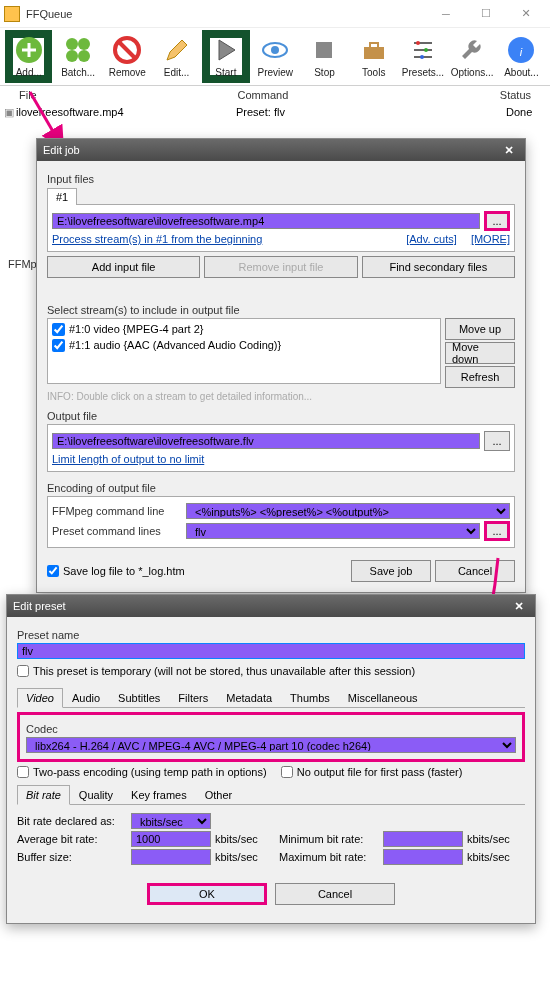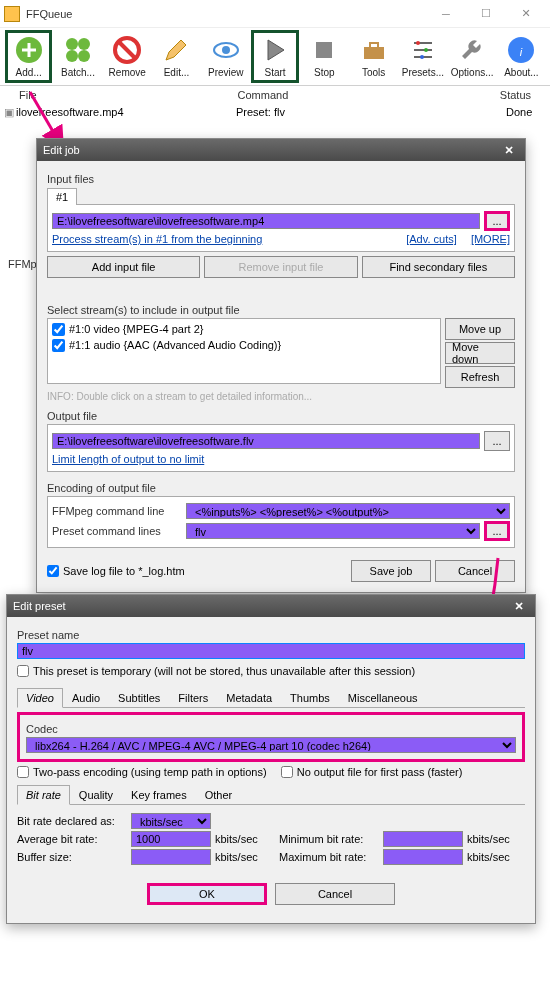--- a/index.html
+++ b/index.html
@@ -3,21 +3,21 @@
 <meta charset="utf-8">
 <style>
 * { box-sizing: border-box; margin: 0; padding: 0; font-family: "Segoe UI", Tahoma, sans-serif; font-size: 11px; }
 body { background: #fff; width: 550px; height: 984px; position: relative; overflow: hidden; }
 .titlebar { height: 28px; background: #fff; display: flex; align-items: center; padding: 0 4px; border-bottom: 1px solid #eee; }
 .titlebar .icon { width: 16px; height: 16px; background: #ffc34d; border: 1px solid #b8860b; margin-right: 6px; }
 .titlebar .title { flex: 1; color: #333; }
 .titlebar .wbtn { width: 40px; height: 24px; display: flex; align-items: center; justify-content: center; color: #888; }
 .toolbar { height: 58px; display: flex; padding: 2px 4px; border-bottom: 1px solid #d0d0d0; }
 .tbtn { width: 48px; display: flex; flex-direction: column; align-items: center; justify-content: center; border: 1px solid transparent; margin: 0 1px; padding: 2px 0; }
-.tbtn.hl { border: 3px solid #14532d; }
+.tbtn.hl { border: 8px solid #14532d; }
 .tbtn .ticon { width: 30px; height: 30px; display: flex; align-items: center; justify-content: center; }
 .tbtn .tlabel { font-size: 10px; color: #222; margin-top: 2px; }
 .headers { display: flex; padding: 0 19px; height: 18px; align-items: center; }
 .headers span { color: #333; }
 .filelist { padding: 2px 4px; display: flex; }
 .filelist .fname { width: 220px; }
 .editjob { position: absolute; left: 36px; top: 138px; width: 490px; background: #f0f0f0; border: 1px solid #888; box-shadow: 0 4px 12px rgba(0,0,0,0.3); }
 .dlgtitle { height: 22px; background: linear-gradient(#6a6a6a,#4a4a4a); color: #fff; display: flex; align-items: center; padding: 0 6px; }
 .dlgtitle .t { flex: 1; }
 .dlgtitle .x { width: 20px; text-align: center; cursor: pointer; font-weight: bold; }
@@ -91,36 +91,36 @@
       <div class="tlabel">Remove</div>
     </div>
     <div class="tbtn">
       <div class="ticon">
         <svg width="30" height="30">
           <path d="M5 25l3-8 12-12 5 5-12 12z" fill="#f5c26b" stroke="#b8860b"></path>
         </svg>
       </div>
       <div class="tlabel">Edit...</div>
     </div>
+    <div class="tbtn hl">
+      <div class="ticon">
+        <svg width="30" height="30">
+          <path d="M8 5l16 10-16 10z" fill="#888" stroke="#555"></path>
+        </svg>
+      </div>
+      <div class="tlabel">Start</div>
+    </div>
     <div class="tbtn">
       <div class="ticon">
         <svg width="30" height="30">
           <ellipse cx="15" cy="15" rx="12" ry="7" fill="none" stroke="#4a90d9" stroke-width="2"></ellipse>
           <circle cx="15" cy="15" r="4" fill="#4a90d9"></circle>
         </svg>
       </div>
       <div class="tlabel">Preview</div>
-    </div>
-    <div class="tbtn hl">
-      <div class="ticon">
-        <svg width="30" height="30">
-          <path d="M8 5l16 10-16 10z" fill="#888" stroke="#555"></path>
-        </svg>
-      </div>
-      <div class="tlabel">Start</div>
     </div>
     <div class="tbtn">
       <div class="ticon">
         <svg width="30" height="30">
           <rect x="7" y="7" width="16" height="16" fill="#888"></rect>
         </svg>
       </div>
       <div class="tlabel">Stop</div>
     </div>
     <div class="tbtn">

